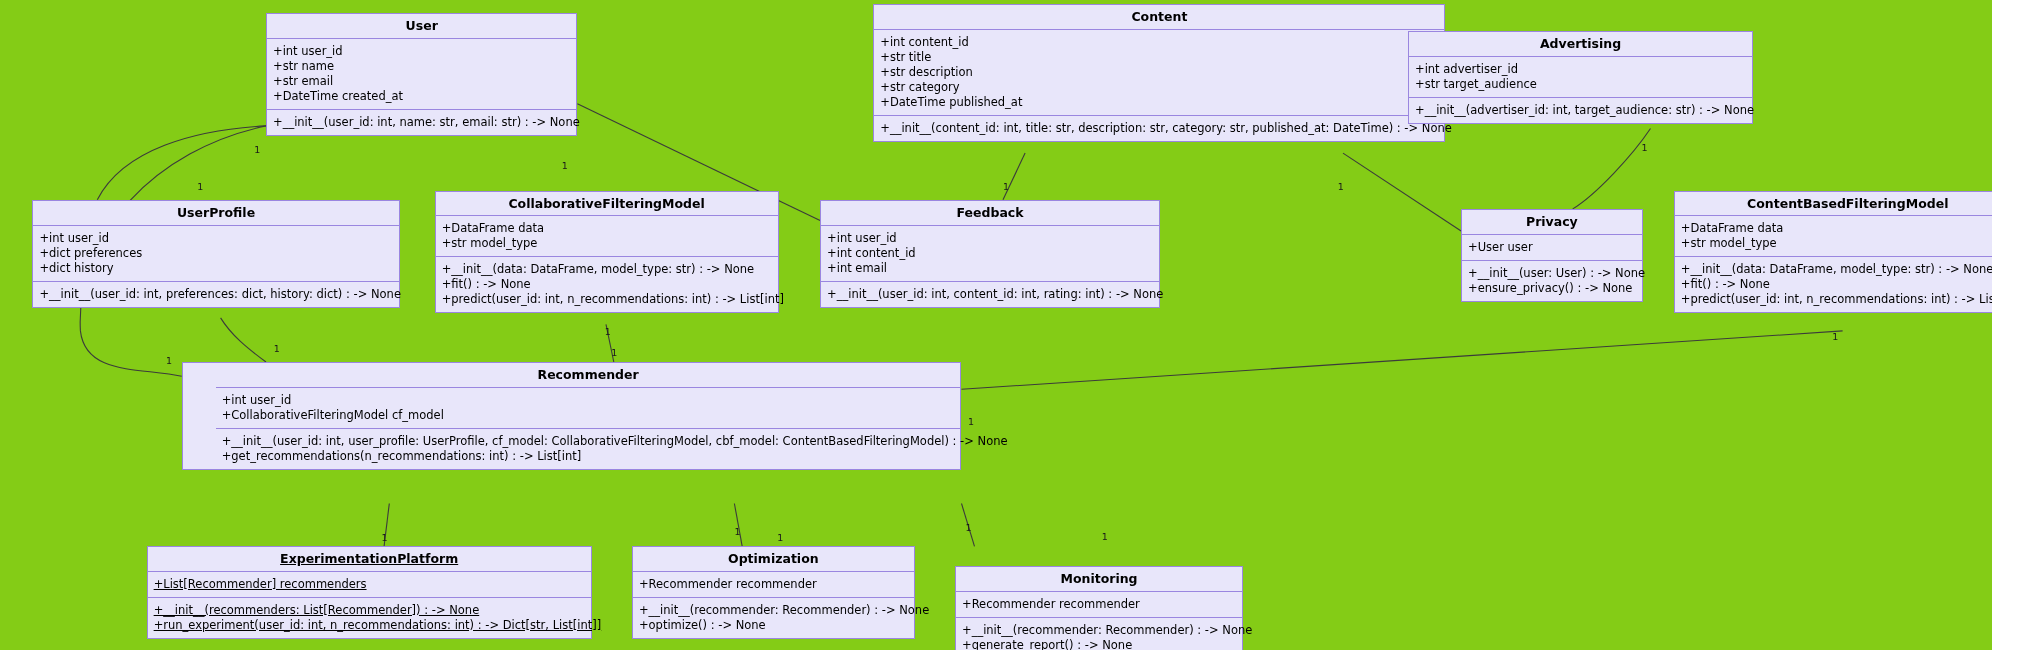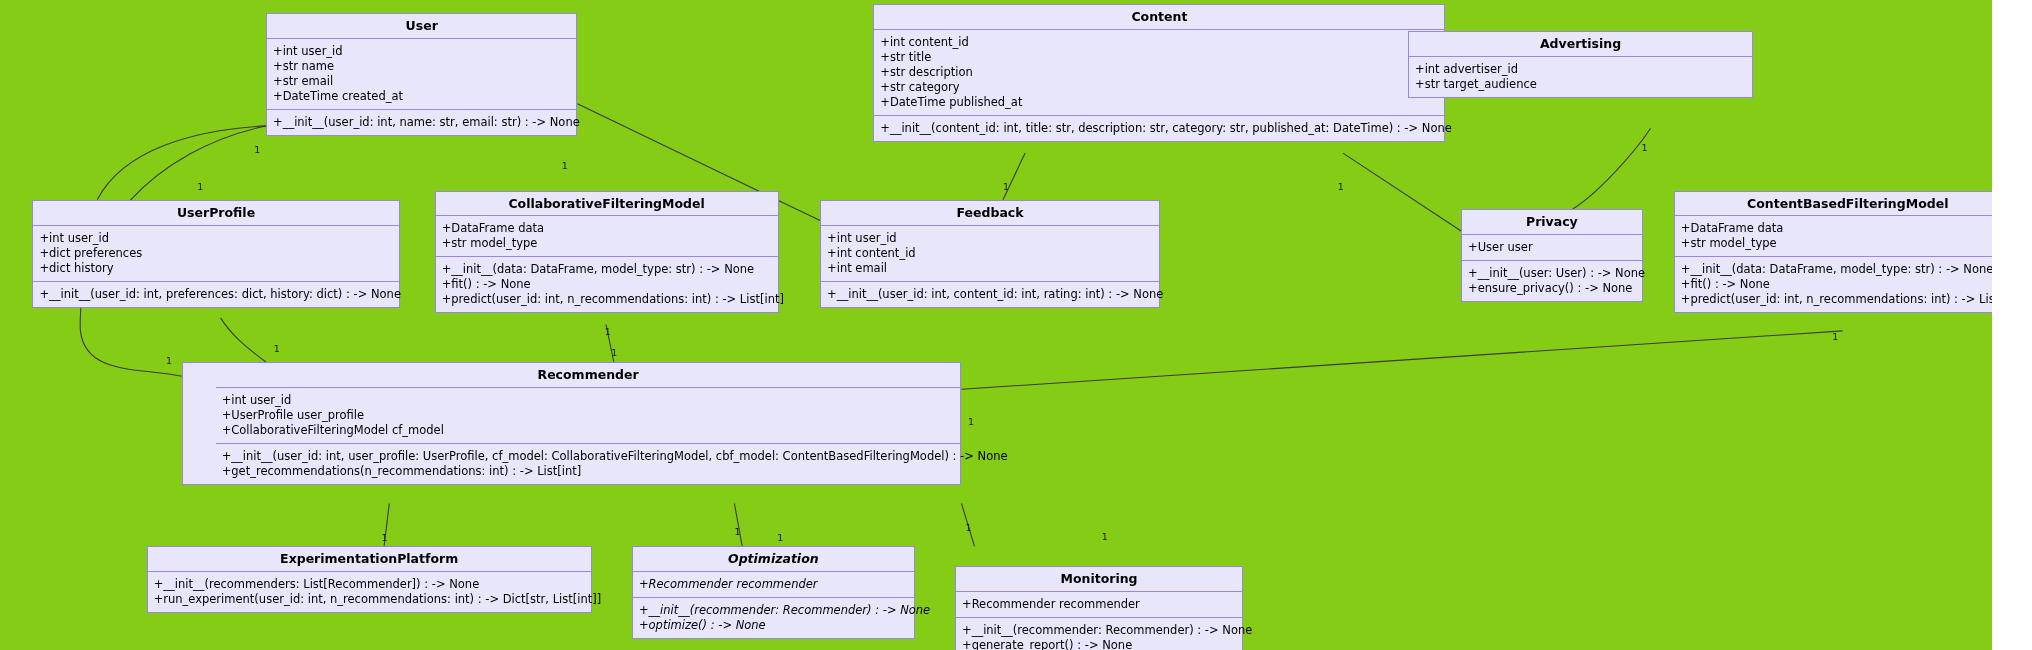--- a/index.html
+++ b/index.html
@@ -108,20 +108,23 @@
         <div class="uml-compartment">
           <div class="uml-row">+__init__(content_id: int, title: str, description: str, category: str, published_at: DateTime) : -&gt; None</div>
         </div>
       </div>
       <div class="uml-class" style="left: 1408px; top: 31.1418px; width: 345.155px;">
         <div class="uml-title">Advertising</div>
         <div class="uml-compartment">
           <div class="uml-row">+int advertiser_id</div>
           <div class="uml-row">+str target_audience</div>
         </div>
+        <div class="uml-compartment">
+          <div class="uml-row">+__init__(advertiser_id: int, target_audience: str) : -&gt; None</div>
+        </div>
       </div>
       <div class="uml-class" style="left: 32.4393px; top: 199.826px; width: 367.213px;">
         <div class="uml-title">UserProfile</div>
         <div class="uml-compartment">
           <div class="uml-row">+int user_id</div>
           <div class="uml-row">+dict preferences</div>
           <div class="uml-row">+dict history</div>
         </div>
         <div class="uml-compartment">
           <div class="uml-row">+__init__(user_id: int, preferences: dict, history: dict) : -&gt; None</div>
@@ -169,36 +172,38 @@
         <div class="uml-compartment">
           <div class="uml-row">+__init__(data: DataFrame, model_type: str) : -&gt; None</div>
           <div class="uml-row">+fit() : -&gt; None</div>
           <div class="uml-row">+predict(user_id: int, n_recommendations: int) : -&gt; List[int]</div>
         </div>
       </div>
       <div class="uml-class" style="left: 181.66px; top: 362.023px; width: 779.842px; padding-left: 33px;">
         <div class="uml-title">Recommender</div>
         <div class="uml-compartment">
           <div class="uml-row">+int user_id</div>
-          <div class="uml-row">+UserProfile user_profile</div>
           <div class="uml-row">+CollaborativeFilteringModel cf_model</div>
         </div>
         <div class="uml-compartment">
           <div class="uml-row">+__init__(user_id: int, user_profile: UserProfile, cf_model: CollaborativeFilteringModel, cbf_model: ContentBasedFilteringModel) : -&gt; None</div>
           <div class="uml-row">+get_recommendations(n_recommendations: int) : -&gt; List[int]</div>
         </div>
       </div>
-      <div class="uml-class" style="left: 146.626px; top: 546.278px; width: 445.068px;">
+      <div class="uml-class" style="left: 146.626px; top: 546.278px; width: 445.068px; text-decoration: underline;">
         <div class="uml-title">ExperimentationPlatform</div>
+        <div class="uml-compartment">
+          <div class="uml-row">+List[Recommender] recommenders</div>
+        </div>
         <div class="uml-compartment">
           <div class="uml-row">+__init__(recommenders: List[Recommender]) : -&gt; None</div>
           <div class="uml-row">+run_experiment(user_id: int, n_recommendations: int) : -&gt; Dict[str, List[int]]</div>
         </div>
       </div>
-      <div class="uml-class" style="left: 631.918px; top: 546.278px; width: 282.871px; font-style: italic;">
+      <div class="uml-class" style="left: 631.918px; top: 546.278px; width: 282.871px;">
         <div class="uml-title">Optimization</div>
         <div class="uml-compartment">
           <div class="uml-row">+Recommender recommender</div>
         </div>
         <div class="uml-compartment">
           <div class="uml-row">+__init__(recommender: Recommender) : -&gt; None</div>
           <div class="uml-row">+optimize() : -&gt; None</div>
         </div>
       </div>
       <div class="uml-class" style="left: 955.014px; top: 546.278px; width: 288.061px; margin-top: 20px;">

